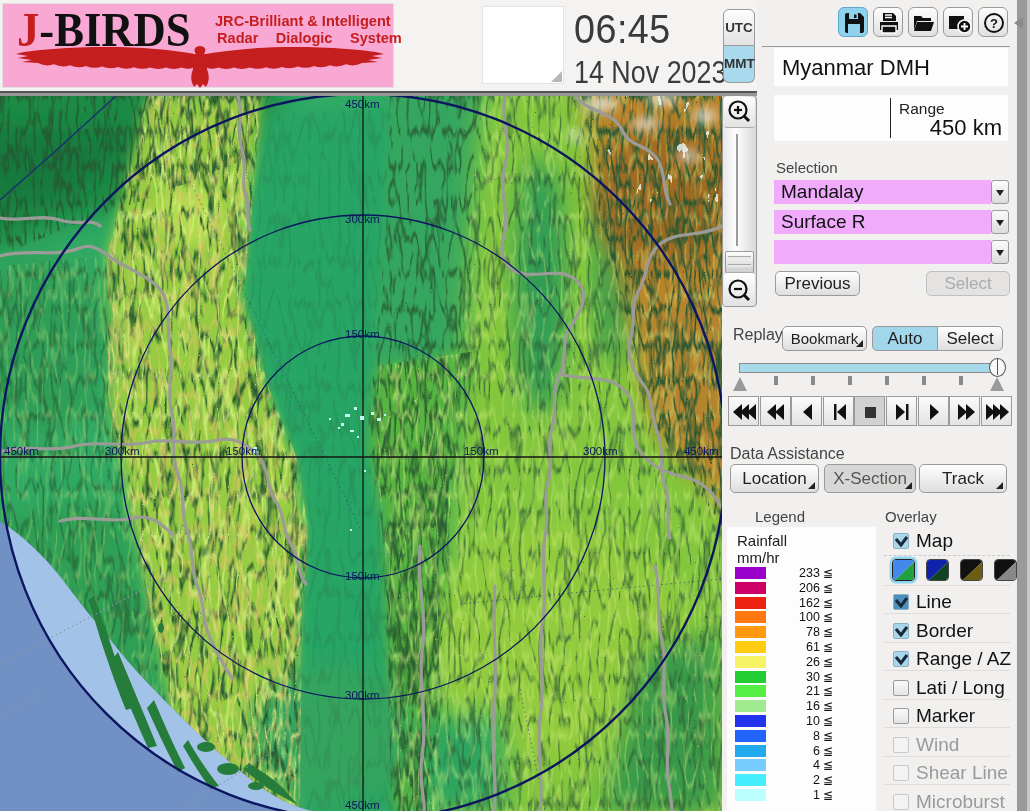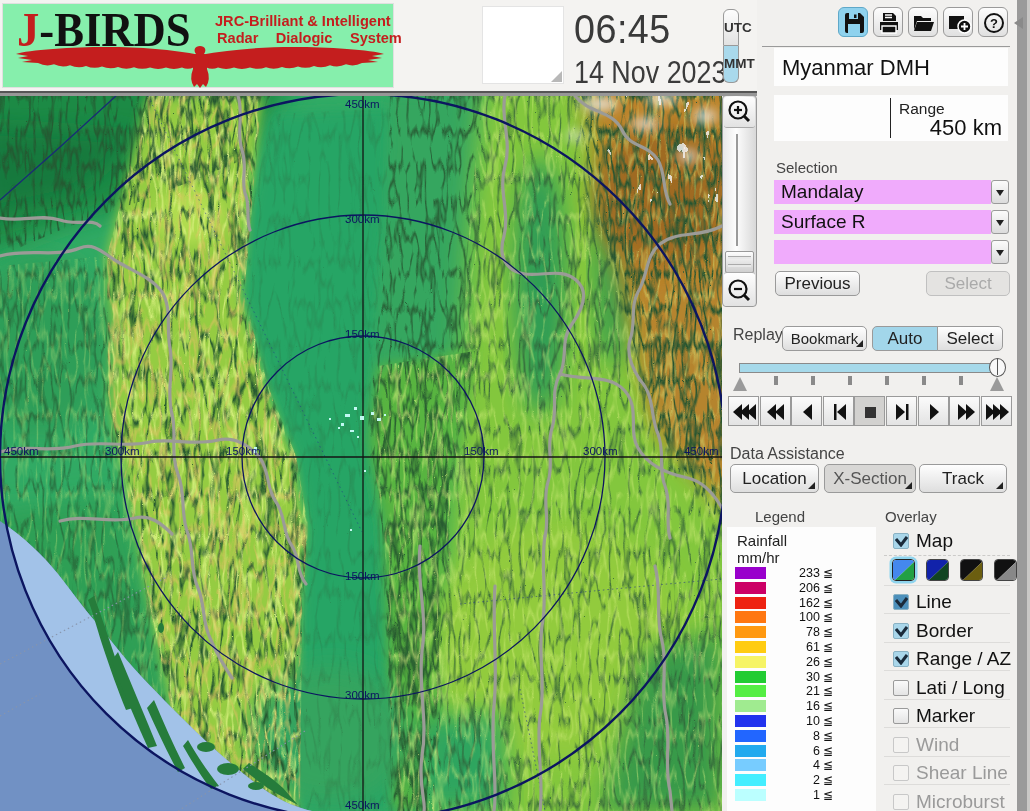--- a/index.html
+++ b/index.html
@@ -1,30 +1,30 @@
 <!DOCTYPE html>
 <html><head>
 <meta charset="utf-8">
 <style>
 * { margin:0; padding:0; box-sizing:border-box; }
 html,body { width:1030px; height:811px; overflow:hidden; font-family:"Liberation Sans", sans-serif; background:#f1f0ee; }
 #app { position:relative; width:1030px; height:811px; }
 
 #header { position:absolute; left:0; top:0; width:1030px; height:90px; background:#f4f3f1; }
 #hdrband { position:absolute; left:0; top:91px; width:757px; height:5px; background:#979797; border-top:2px solid #555;}
-#logo { position:absolute; left:2px; top:3px; width:392px; height:85px; background:#86efac; border:1px solid #e0e0e0;}
+#logo { position:absolute; left:2px; top:3px; width:392px; height:85px; background:#f9a8d4; border:1px solid #e0e0e0;}
 #jbirds { position:absolute; left:14px; top:-2px; font-family:"Liberation Serif", serif; font-weight:bold; font-size:48px; letter-spacing:0px; color:#111; white-space:nowrap; transform:scaleX(0.93); transform-origin:left;}
 #jbirds .j { color:#c41e1e; }
 #jrc1 { position:absolute; left:212px; top:8px; color:#c41e1e; font-weight:bold; font-size:15.5px; white-space:nowrap; transform:scaleX(0.94); transform-origin:left;}
 #jrc2 { position:absolute; left:214px; top:25px; color:#c41e1e; font-weight:bold; font-size:15.5px; word-spacing:5px; white-space:nowrap; transform:scaleX(0.94); transform-origin:left;}
 #whitebox { position:absolute; left:482px; top:6px; width:82px; height:78px; background:#fff; border:1px solid #e4e4e4;}
 #whitebox .grip { position:absolute; right:1px; bottom:1px; width:0; height:0; border-style:solid; border-width:0 0 11px 11px; border-color:transparent transparent #b8b8b8 transparent;}
 #time { position:absolute; left:574px; top:6px; font-size:41px; color:#3a3a3a; letter-spacing:0.5px; transform:scaleX(0.92); transform-origin:left top;}
 #date { position:absolute; left:574px; top:54px; font-size:32px; color:#3b3b3b; transform:scaleX(0.84); transform-origin:left top; white-space:nowrap;}
-.tzbtn { position:absolute; left:723px; width:16px; height:37px; border:1px solid #9a9a9a; border-radius:6px; font-size:13.5px; font-weight:bold; color:#333; text-align:center; line-height:36px; background:linear-gradient(#fdfdfd,#e2e2e2);}
+.tzbtn { position:absolute; left:723px; width:32px; height:37px; border:1px solid #9a9a9a; border-radius:6px; font-size:13.5px; font-weight:bold; color:#333; text-align:center; line-height:36px; background:linear-gradient(#fdfdfd,#e2e2e2);}
 #utc { top:9px; border-bottom-left-radius:0; border-bottom-right-radius:0;}
 #mmt { top:46px; background:#a9d9ec; border-top:none; border-top-left-radius:0; border-top-right-radius:0;}
 .toolbtn { position:absolute; top:7px; width:30px; height:30px; border:1px solid #9a9a9a; border-radius:6px; background:linear-gradient(#fdfdfd,#e0e0e0);}
 .toolbtn svg { position:absolute; left:4px; top:4px; }
 #tb1 { left:838px; background:#8fd2ee; border-color:#5fa8c8;}
 #tb2 { left:873px; }
 #tb3 { left:908px; }
 #tb4 { left:943px; }
 #tb5 { left:978px; }
 #collapse { position:absolute; left:1014px; top:17px; width:0; height:0; border-style:solid; border-width:6px 9px 6px 0; border-color:transparent #8a8a8a transparent transparent;}

